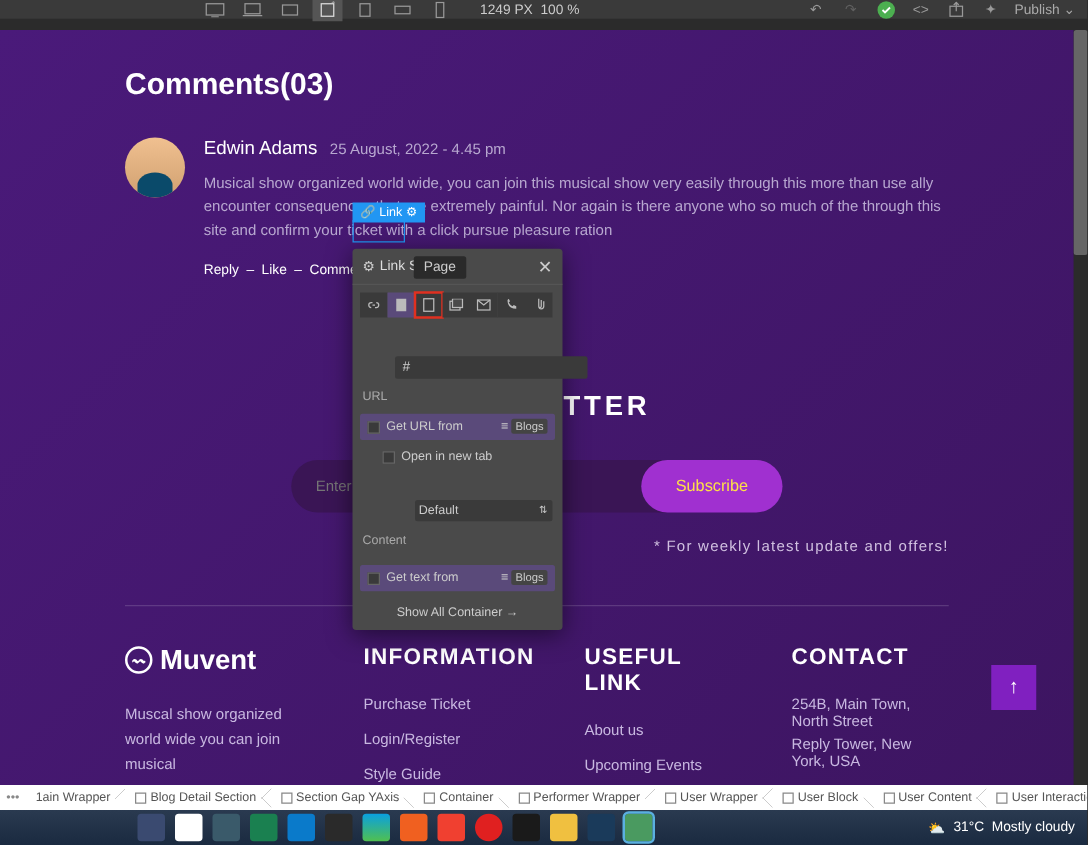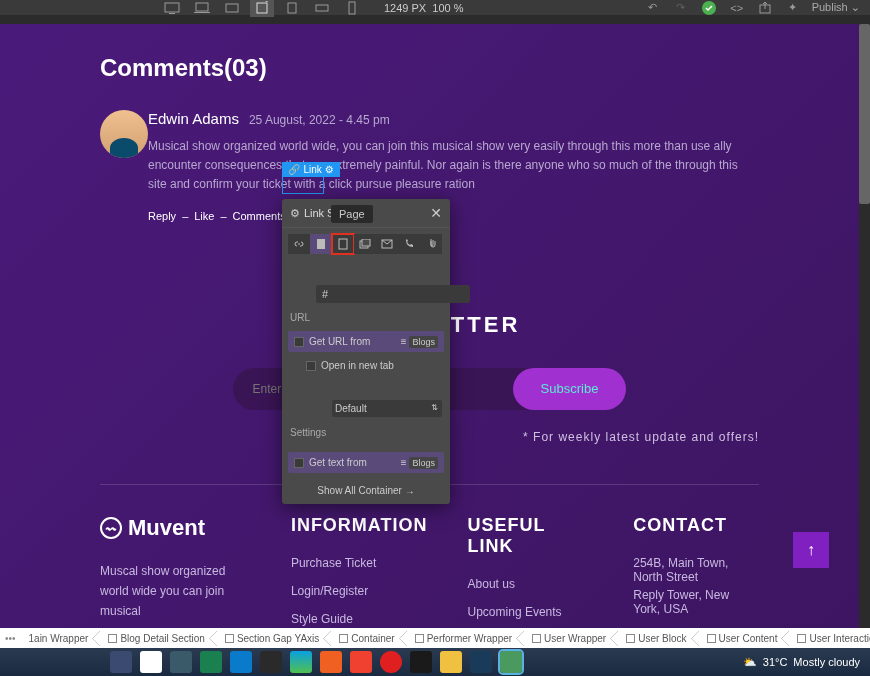--- a/index.html
+++ b/index.html
@@ -16,21 +16,21 @@
 .check-icon { color: #4caf50; }
 .publish { color: #aaa; font-size: 11px; }
 
 
 .page { position: absolute; top: 24px; left: 0; right: 11px; bottom: 48px; background: linear-gradient(135deg, #4a1a7a, #3d1561); overflow: hidden; }
 .scrollbar { position: absolute; right: 0; top: 24px; width: 11px; bottom: 48px; background: #2b2b2b; }
 .scrollbar-thumb { position: absolute; top: 0; width: 11px; height: 180px; background: #666; border-radius: 2px; }
 
 .content { padding: 30px 100px 0; color: #fff; }
 .comments-title { font-size: 24px; font-weight: 600; margin-bottom: 20px; }
-.comment { display: flex; gap: 0; margin-top: 28px; }
+.comment { display: flex; gap: 15px; margin-top: 28px; }
 .avatar { width: 48px; height: 48px; border-radius: 50%; background: linear-gradient(#f0c090, #d0a070); flex-shrink: 0; position: relative; overflow: hidden; }
 .avatar::after { content: ''; position: absolute; bottom: 0; left: 10px; right: 10px; height: 20px; background: #0a4a6a; border-radius: 50% 50% 0 0; }
 .comment-body { flex: 1; }
 .comment-head { display: flex; gap: 10px; align-items: baseline; margin-bottom: 10px; }
 .comment-author { font-size: 15px; font-weight: 500; color: #fff; }
 .comment-date { font-size: 12px; color: #b8a8d0; }
 .comment-text { font-size: 12px; color: #b8a8d0; line-height: 1.6; }
 .comment-actions { margin-top: 15px; font-size: 11px; color: #fff; display: flex; gap: 6px; font-weight: 500; }
 
 
@@ -58,21 +58,21 @@
 .popup-select { flex: 1; background: #3a3a3a; border: none; padding: 3px 3px; color: #ccc; font-size: 10px; border-radius: 2px; position: relative; }
 .popup-select::after { content: '⇅'; position: absolute; right: 4px; font-size: 8px; }
 .popup-footer { padding: 8px; text-align: center; font-size: 10px; color: #ccc; cursor: pointer; }
 .blogs-tag { background: #444; padding: 1px 3px; font-size: 9px; border-radius: 2px; }
 
 
 .newsletter { margin-top: 90px; text-align: center; }
 .newsletter-title { font-size: 22px; letter-spacing: 3px; color: #fff; }
 .newsletter-form { margin-top: 30px; display: flex; justify-content: center; gap: 0; }
 .news-input { width: 300px; padding: 14px 20px; border-radius: 25px 0 0 25px; border: none; background: #3a1555; color: #a890c0; font-size: 12px; }
-.news-btn { padding: 4px 28px; background: #a030d0; color: #5eead4; border: none; border-radius: 25px; font-size: 13px; cursor: pointer; margin-left: -20px; }
+.news-btn { padding: 4px 28px; background: #a030d0; color: #fde047; border: none; border-radius: 25px; font-size: 13px; cursor: pointer; margin-left: -20px; }
 .news-note { margin-top: 20px; font-size: 12px; color: #d0c0e0; letter-spacing: 1px; text-align: right; }
 
 .divider { margin: 40px 0 30px; border-top: 1px solid rgba(255,255,255,0.15); }
 
 
 .footer { display: flex; gap: 40px; padding: 0 0 20px; }
 .fcol { flex: 1; }
 .fcol.brand { flex: 1.2; }
 .fcol-title { font-size: 18px; color: #fff; margin-bottom: 20px; letter-spacing: 1px; font-weight: 600; }
 .fcol-item { font-size: 12px; color: #c8b8e0; margin-bottom: 14px; cursor: pointer; }
@@ -291,21 +291,21 @@
   <div class="popup-check-row">
     <span class="popup-checkbox"></span>
     <span>Get URL from</span>
     <span style="margin-left:auto">≡ <span class="blogs-tag">Blogs</span></span>
   </div>
   <div class="popup-sub">
     <span class="popup-checkbox"></span>
     <span>Open in new tab</span>
   </div>
   <div class="popup-row">
-    <span class="popup-label">Settings</span>
+    <span class="popup-label">Content</span>
     <div class="popup-select"><span>Default</span></div>
   </div>
   <div class="popup-check-row" style="margin-top:10px">
     <span class="popup-checkbox"></span>
     <span>Get text from</span>
     <span style="margin-left:auto">≡ <span class="blogs-tag">Blogs</span></span>
   </div>
   <div class="popup-footer">
     <span>Show All Container</span> <span>→</span>
   </div>

